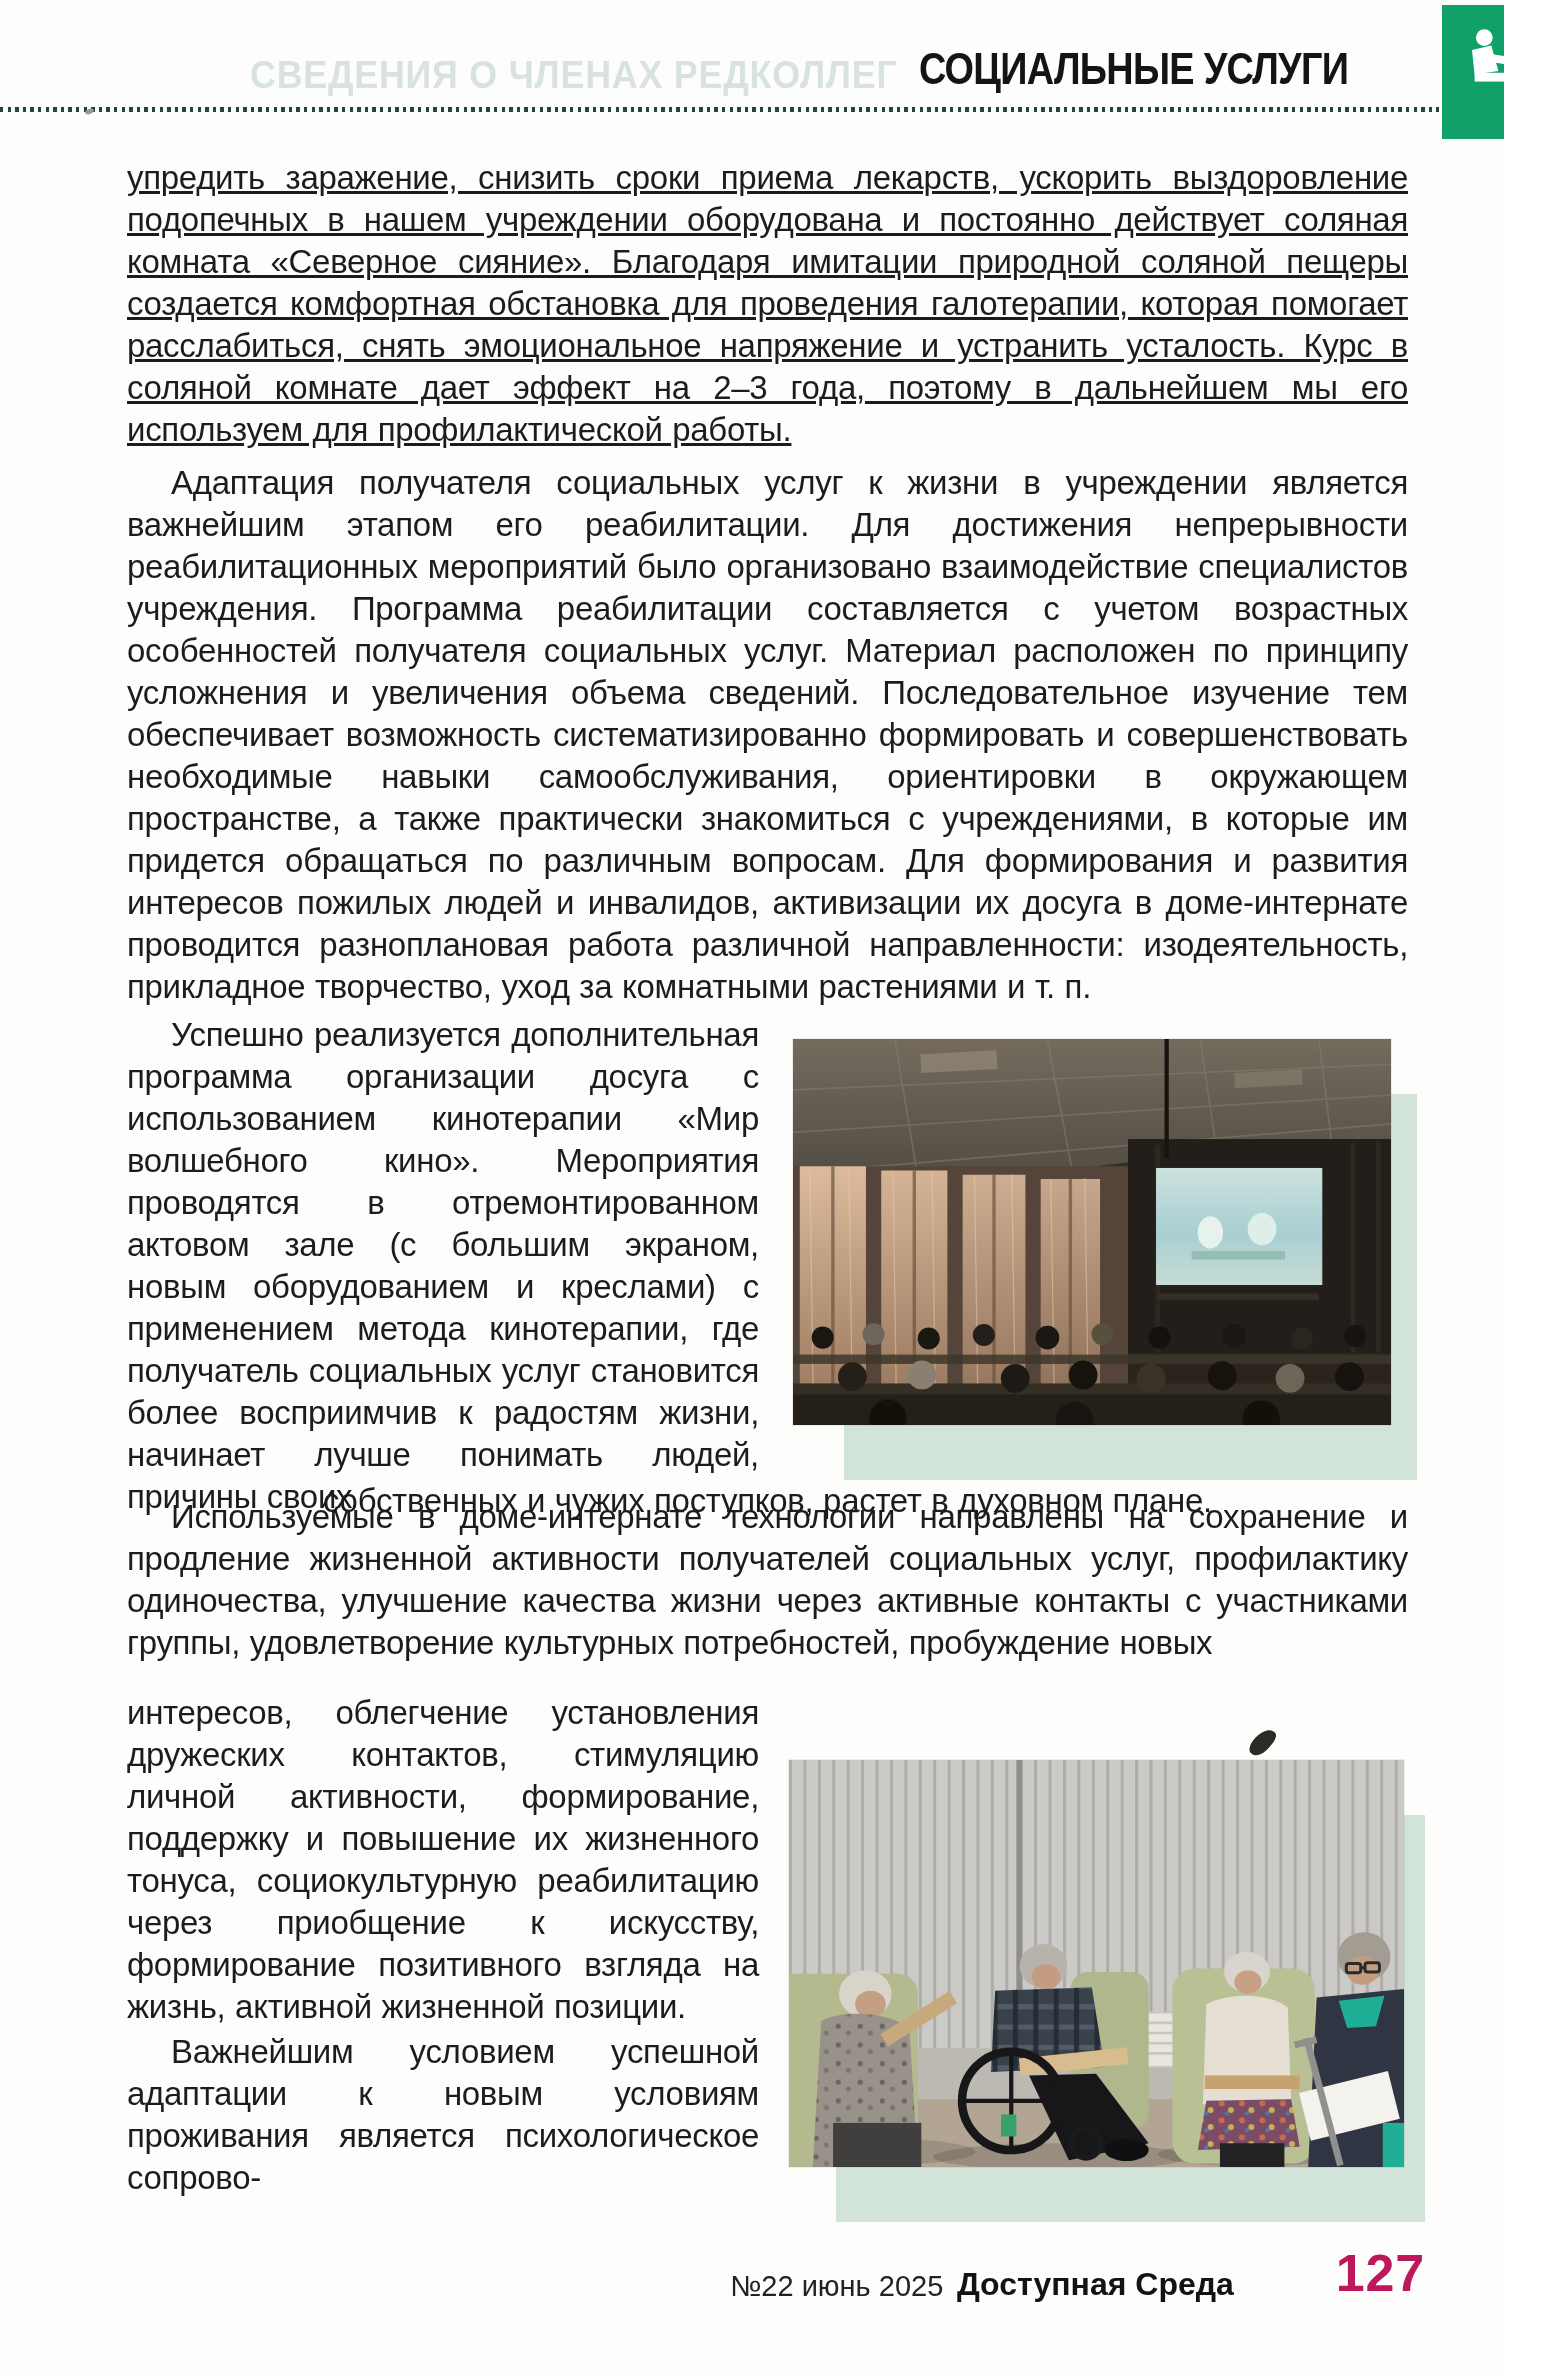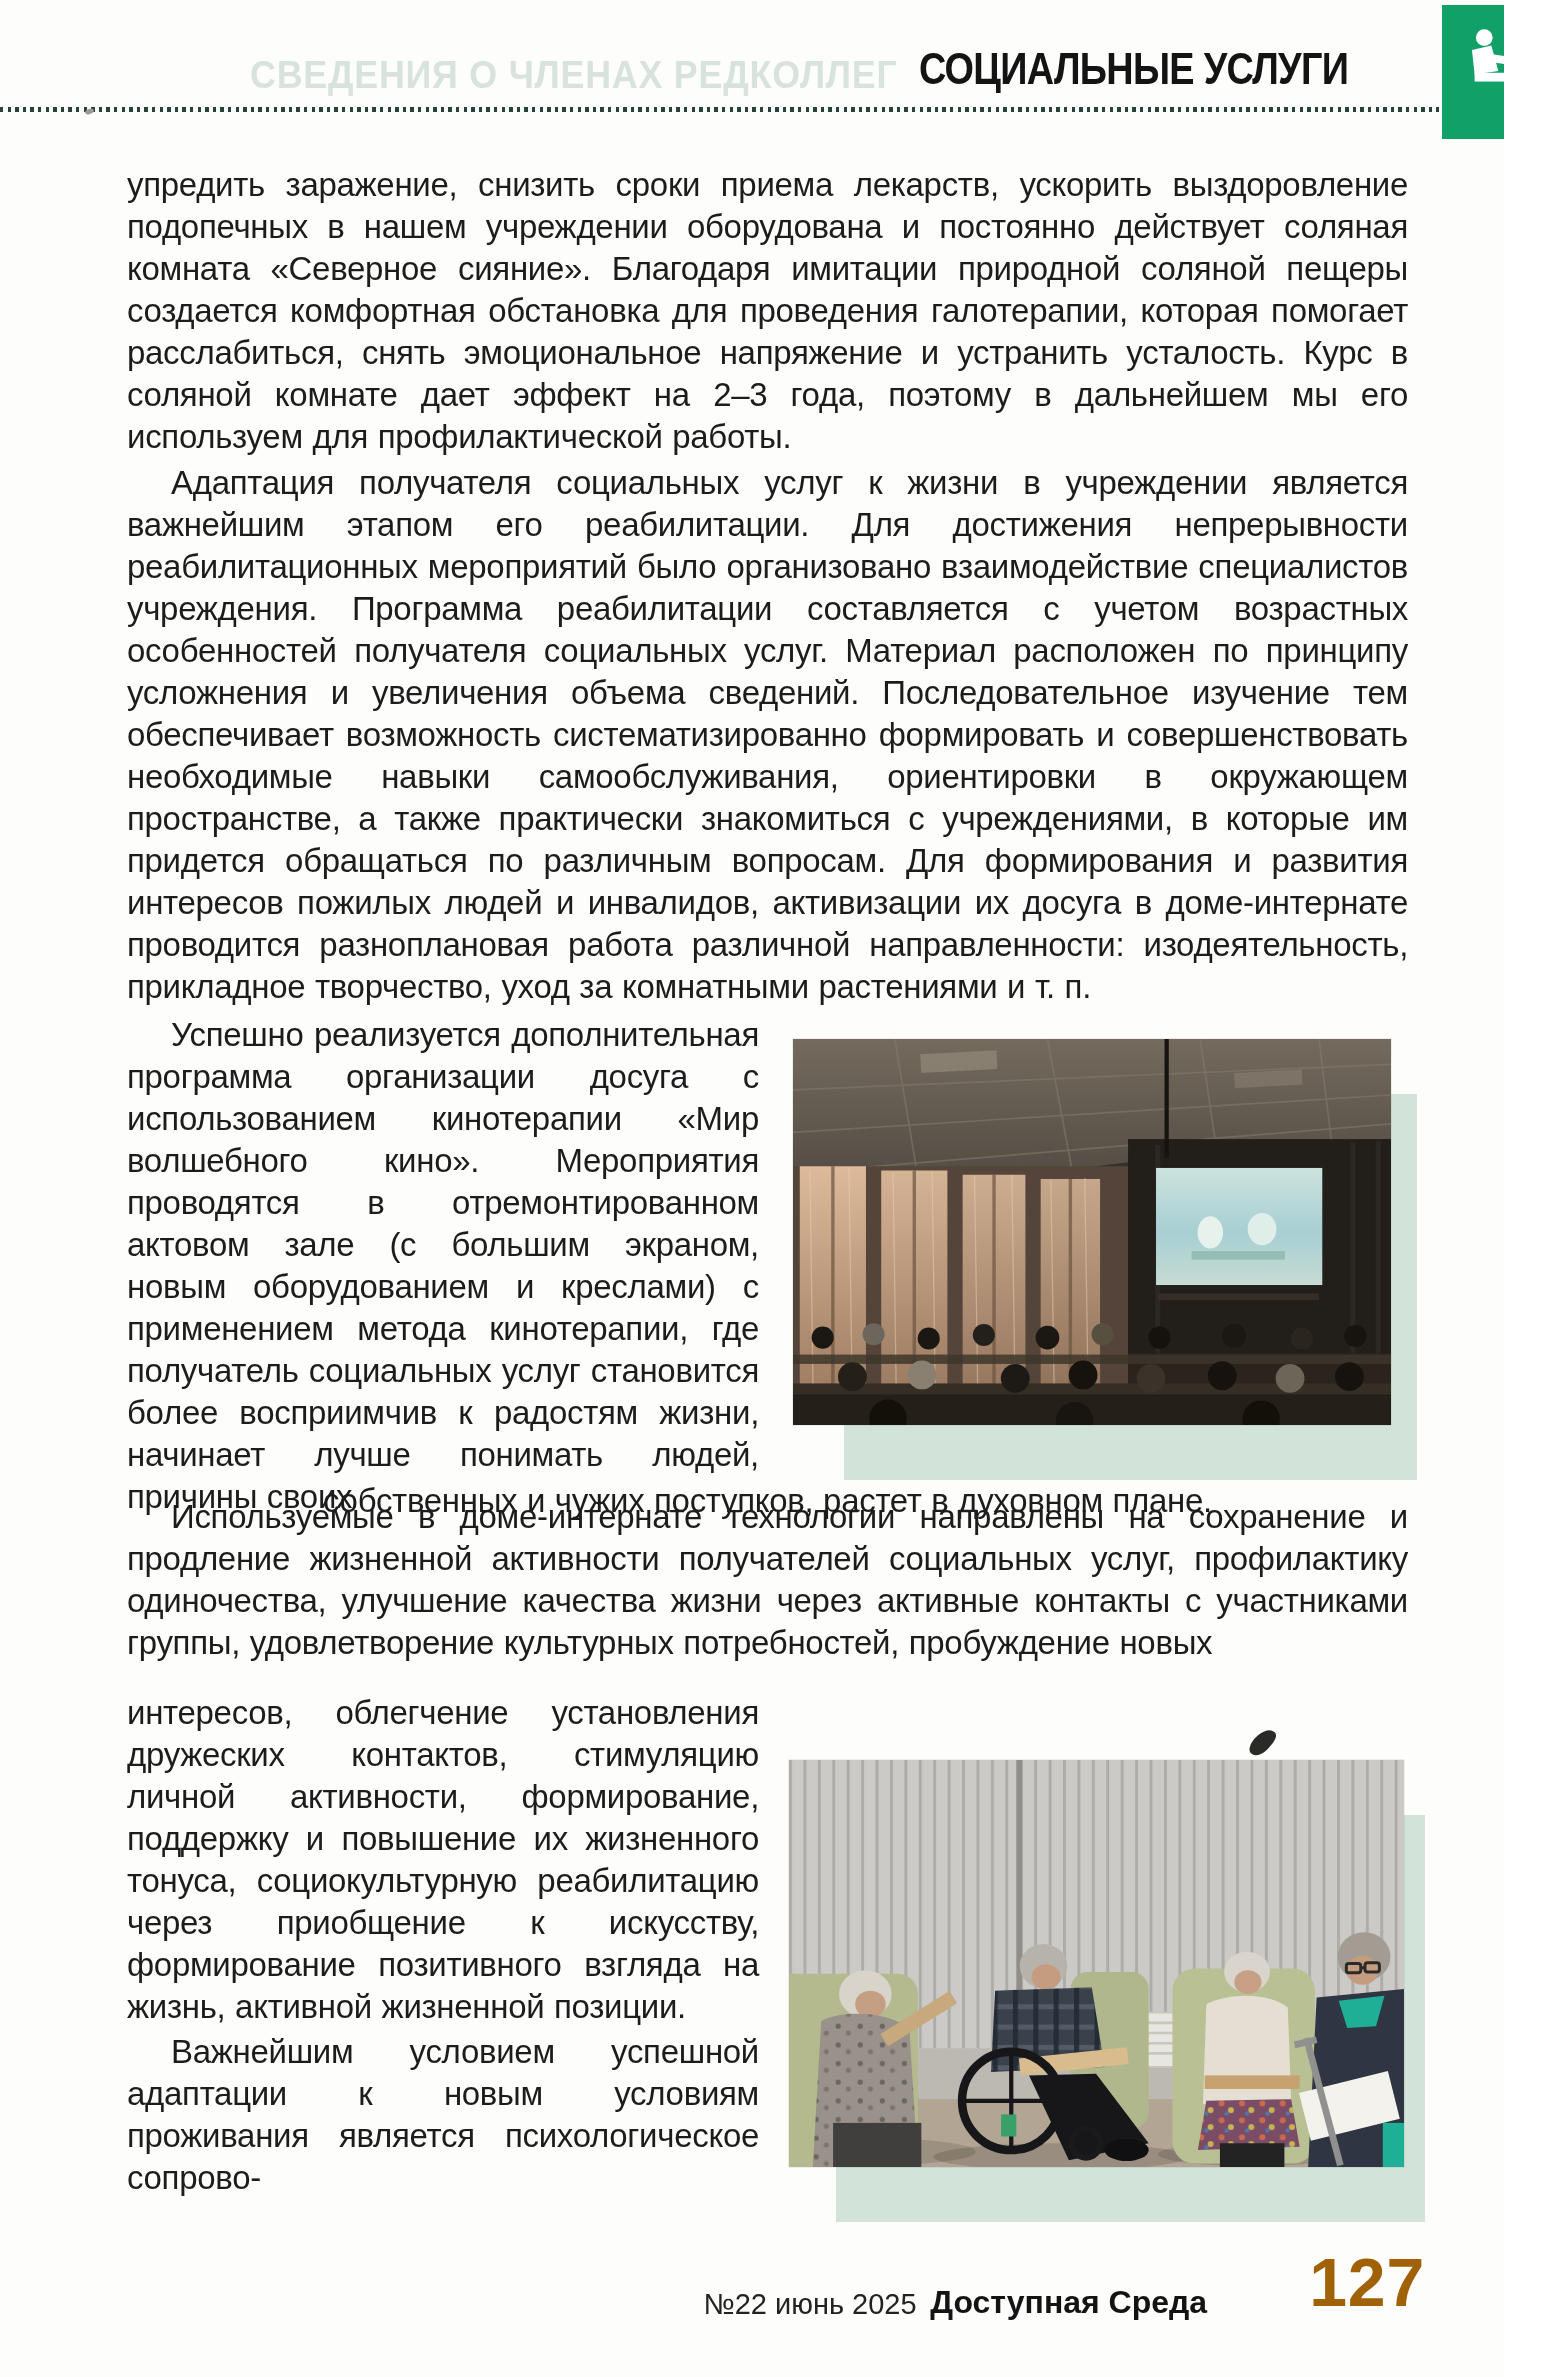--- a/index.html
+++ b/index.html
@@ -14,21 +14,21 @@
         white-space:nowrap;}
   .icon-box{position:absolute;left:1442px;top:5.1px;width:117px;height:134px;background:#12a069;z-index:3;
         display:flex;align-items:center;justify-content:center;}
   .dotted-rule{position:absolute;left:0;top:107px;width:1439px;height:5.1px;
         background:repeating-linear-gradient(90deg,#25433a 0 3.4px,transparent 3.4px 7.6px);}
   
   .para{position:absolute;left:127px;width:1281px;font-size:33px;line-height:42px;
         text-align:justify;letter-spacing:-0.3px;word-spacing:0.8px;}
   .para.narrow{width:632px;}
   .indent{text-indent:44px;}
-  #p1{top:164px;}
+  #p1{top:157px;text-decoration:underline;}
   #p2{top:462px;}
   #p3n{top:1014px;}
   #p3f{top:1480px;width:1281px;text-align:center;}
   #p4f{top:1496px;}
   #p4n{top:1692px;}
   #p5{top:2031px;}
   
   .fig{position:absolute;z-index:2;}
   .fig .accent{position:absolute;background:#d2e4da;}
   .fig .photo{position:absolute;box-shadow:0 0 0 0.8px rgba(0,0,0,.08);}
@@ -37,21 +37,21 @@
   #fig1 .photo{left:21px;top:21px;width:598px;height:386px;}
   #fig2{left:768px;top:1739px;width:657px;height:483px;}
   #fig2 .accent{left:68px;top:76px;width:589px;height:407px;}
   #fig2 .photo{left:21px;top:21px;width:615px;height:407px;}
   .photo svg{display:block;width:100%;height:100%;}
   
   .footer{position:absolute;left:645px;top:2243px;width:780px;display:flex;
         align-items:flex-end;justify-content:flex-end;}
   .footer .issue{font-size:29px;color:#222;}
   .footer .mag{font-size:32px;font-weight:bold;margin-left:13.6px;color:#131313;}
-  .footer .pageno{font-size:68px;font-weight:bold;margin-left:102px;letter-spacing:0.8px;color:#a16207;}
+  .footer .pageno{font-size:52px;font-weight:bold;margin-left:102px;letter-spacing:0.8px;color:#be185d;}
   
   .smudge{position:absolute;left:1254px;top:1727px;width:17px;height:30.5px;background:#15130f;
         border-radius:70% 30% 60% 40%;transform:rotate(38deg);opacity:.9;}
   .speck{position:absolute;left:85px;top:109px;width:8.5px;height:5.1px;background:#9a9a96;
         border-radius:50%;transform:rotate(-20deg);}
 </style>
 </head>
 <body>
 
 <div class="page">

